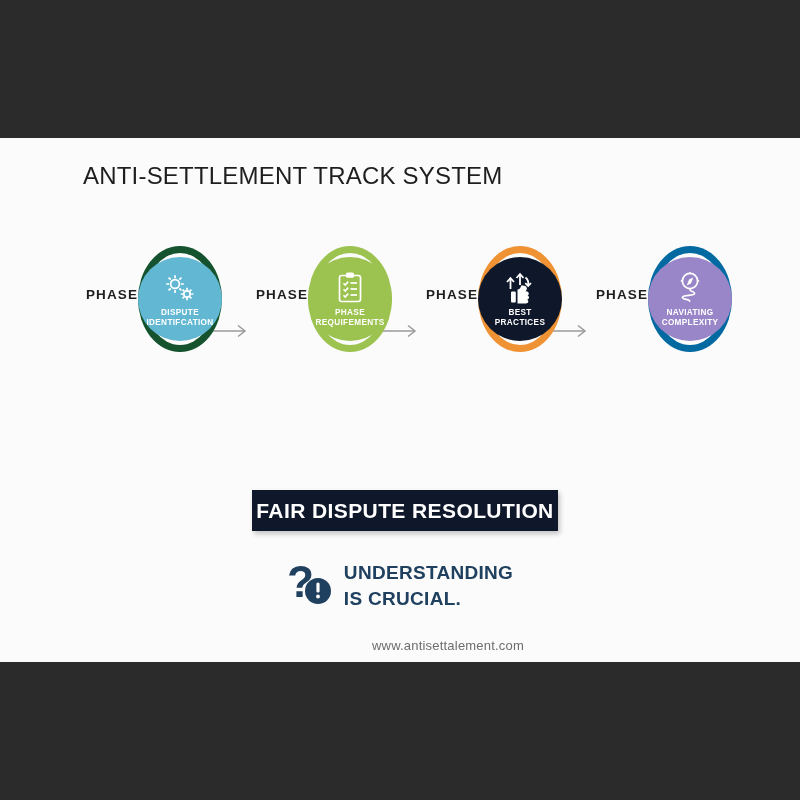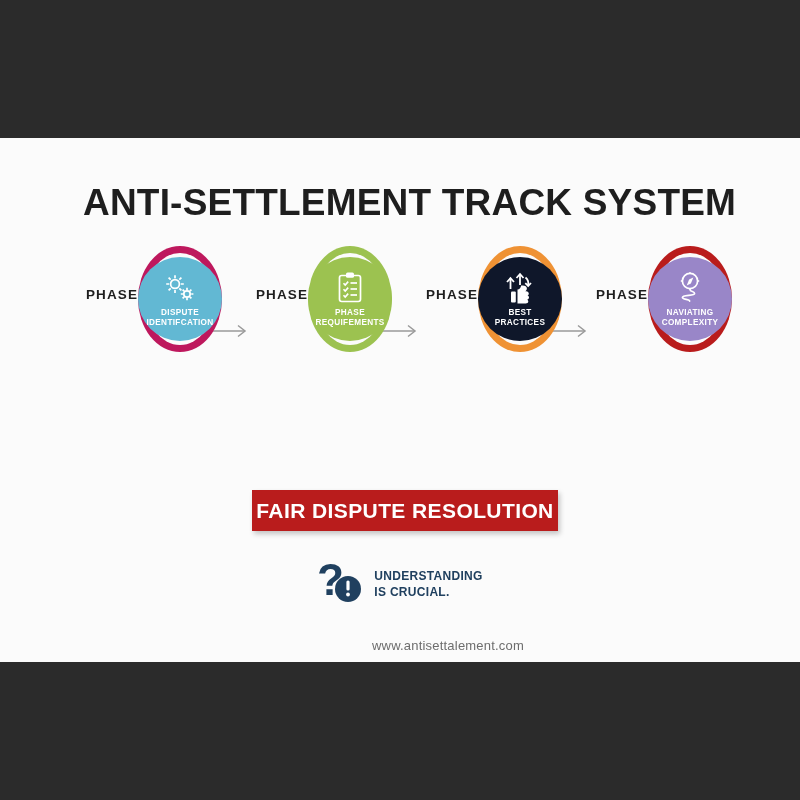--- a/index.html
+++ b/index.html
@@ -17,23 +17,23 @@
     position:relative;
     width:800px;
     height:524px;          
     background:#fbfbfb;
     overflow:hidden;
   }
 
   
   .title {
     position:absolute;
-    left:83px; top:44px;
-    font-size:37px;
-    font-weight:bold;
+    left:83px; top:24px;
+    font-size:24px;
+    font-weight:normal;
     letter-spacing:0.2px;
     color:#1e1e1e;
     white-space:nowrap;
   }
 
   
   .phase-row {
     position:absolute;
     left:0; top:108px;
     width:800px; height:150px;
@@ -94,21 +94,21 @@
     width:52px;
     margin-top:78px;
     display:flex; align-items:center; justify-content:center;
   }
 
   
   .banner {
     position:absolute;
     left:252px; top:352px;
     width:306px; height:41px;
-    background:#b91c1c;
+    background:#0f172a;
     box-shadow:2px 3px 5px rgba(0,0,0,0.22);
     display:flex; align-items:center; justify-content:center;
   }
   .banner-text {
     color:#ffffff;
     font-size:21px;
     font-weight:bold;
     letter-spacing:0.4px;
     white-space:nowrap;
   }
@@ -135,21 +135,21 @@
     position:absolute;
     left:2px; top:8px;
     width:5px; height:5px;
     border-radius:50%;
     background:#3b3b3b;
   }
 
   .understanding { display:flex; align-items:center; gap:11px; padding-top:4px; }
   .qmark-icon { flex:0 0 auto; }
   .understanding-text {
-    font-size:12px;
+    font-size:19px;
     font-weight:bold;
     line-height:1.35;
     letter-spacing:0.3px;
     color:#20405f;
     white-space:pre-line;
   }
 
   
   .url {
     position:absolute;
@@ -165,21 +165,21 @@
 <body>
 
 <div class="canvas">
 
   <div class="title">ANTI-SETTLEMENT TRACK SYSTEM</div>
 
   <div class="phase-row">
 
     <div class="phase">
       <div class="phase-kicker">PHASE</div>
-      <div class="ring" style="background:#be185d">
+      <div class="ring" style="background:#14532d">
         <div class="disc" style="background:#62b8d3">
           <div class="glyph">
             <svg width="36" height="31" viewBox="0 0 36 31" fill="none" stroke="#ffffff" stroke-width="1.7">
               <circle cx="13" cy="11" r="4.4"></circle>
               <path d="M13 2.2v3M13 17v3M4.2 11h3M18.8 11h3M6.6 4.6l2.1 2.1M17.3 15.3l2.1 2.1M19.4 4.6l-2.1 2.1M8.7 15.3l-2.1 2.1"></path>
               <circle cx="25" cy="21" r="3.2"></circle>
               <path d="M25 14.8v2.2M25 25v2.2M18.8 21h2.2M29.2 21h2.2M20.6 16.6l1.6 1.6M27.8 23.8l1.6 1.6M29.4 16.6l-1.6 1.6M22.2 23.8l-1.6 1.6"></path>
             </svg>
           </div>
           <div class="caption">
@@ -256,21 +256,21 @@
 
     <div class="arrow">
       <svg width="44" height="14" viewBox="0 0 44 14">
         <line x1="1" y1="7" x2="36" y2="7" stroke="#9a9a9a" stroke-width="1.5"></line>
         <polyline points="30,1.5 37,7 30,12.5" fill="none" stroke="#9a9a9a" stroke-width="1.5"></polyline>
       </svg>
     </div>
 
     <div class="phase">
       <div class="phase-kicker">PHASE</div>
-      <div class="ring" style="background:#b91c1c">
+      <div class="ring" style="background:#0369a1">
         <div class="disc" style="background:#9986c8">
           <div class="glyph">
             <svg width="34" height="33" viewBox="0 0 34 33" fill="none" stroke="#ffffff" stroke-width="1.7">
               <circle cx="17" cy="10" r="7.6"></circle>
               <path d="M20.3 6.6l-2.4 6-4.2 1.8 2.4-6z" fill="#ffffff" stroke="none"></path>
               <path d="M17 1.2v1.6M17 17.2v1.6M9.4 10H7.8M26.2 10h-1.6"></path>
               <path d="M17 18.4c0 2.6 4.6 1.6 4.6 4.1 0 2.6-12.2 1.2-12.2 4 0 2.3 7.2 1.5 7.2 3.6" stroke-width="1.7" stroke-linecap="round"></path>
             </svg>
           </div>
           <div class="caption">

